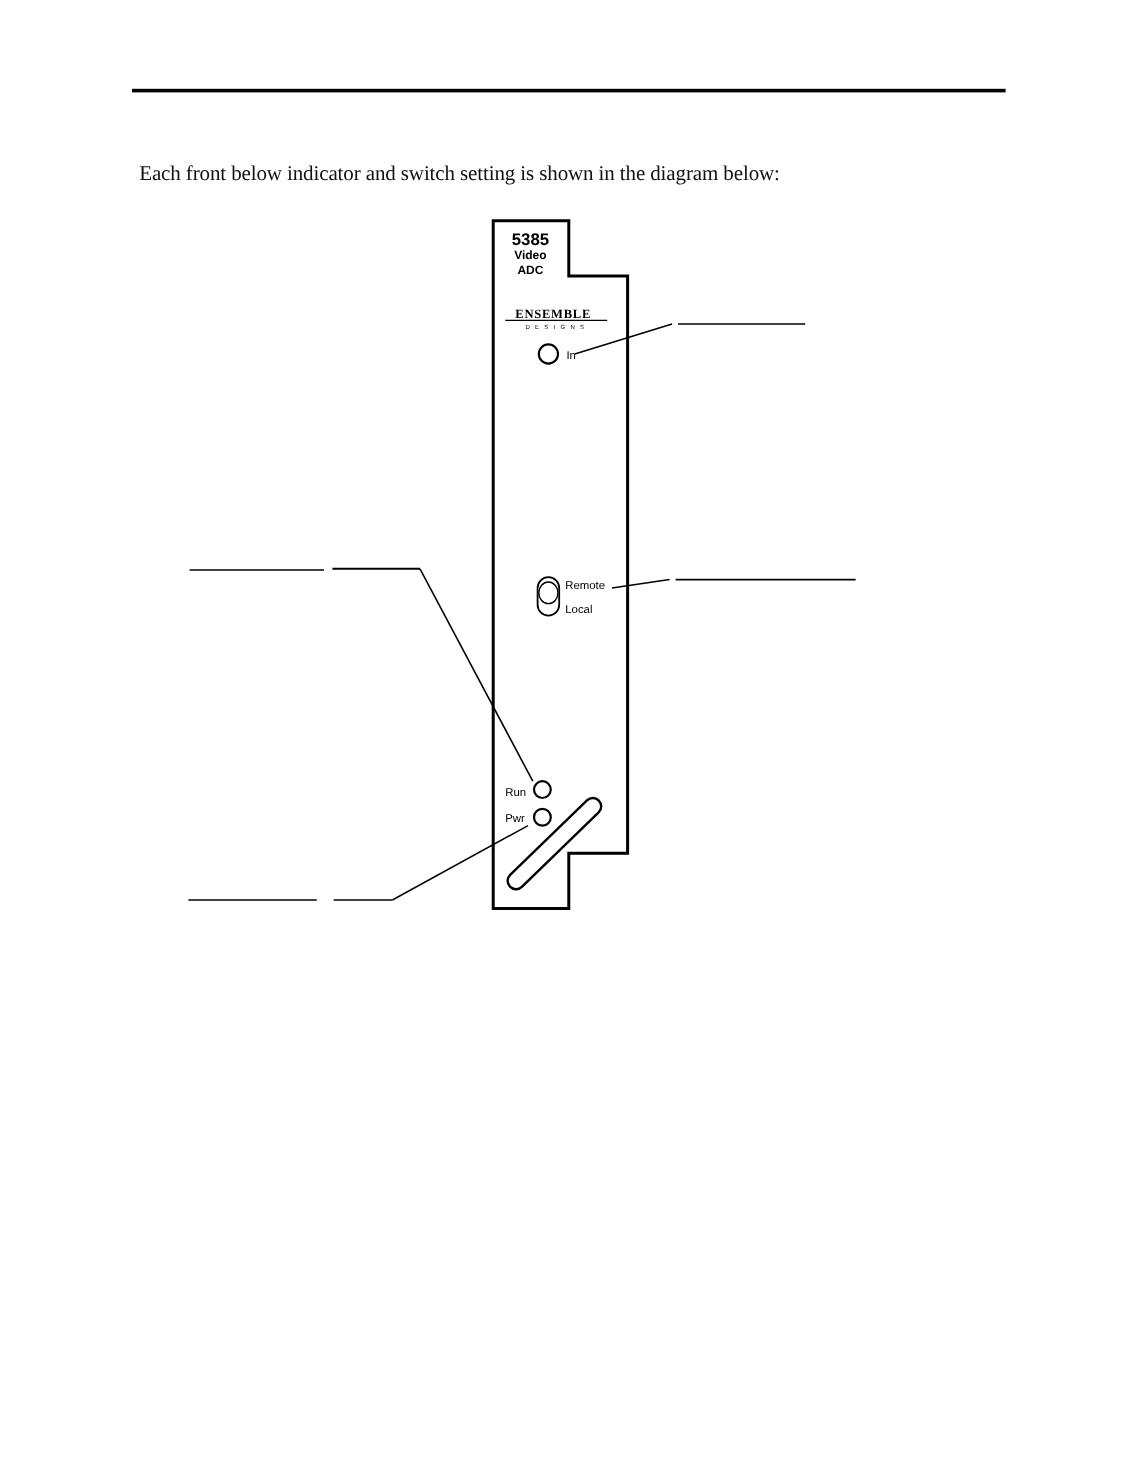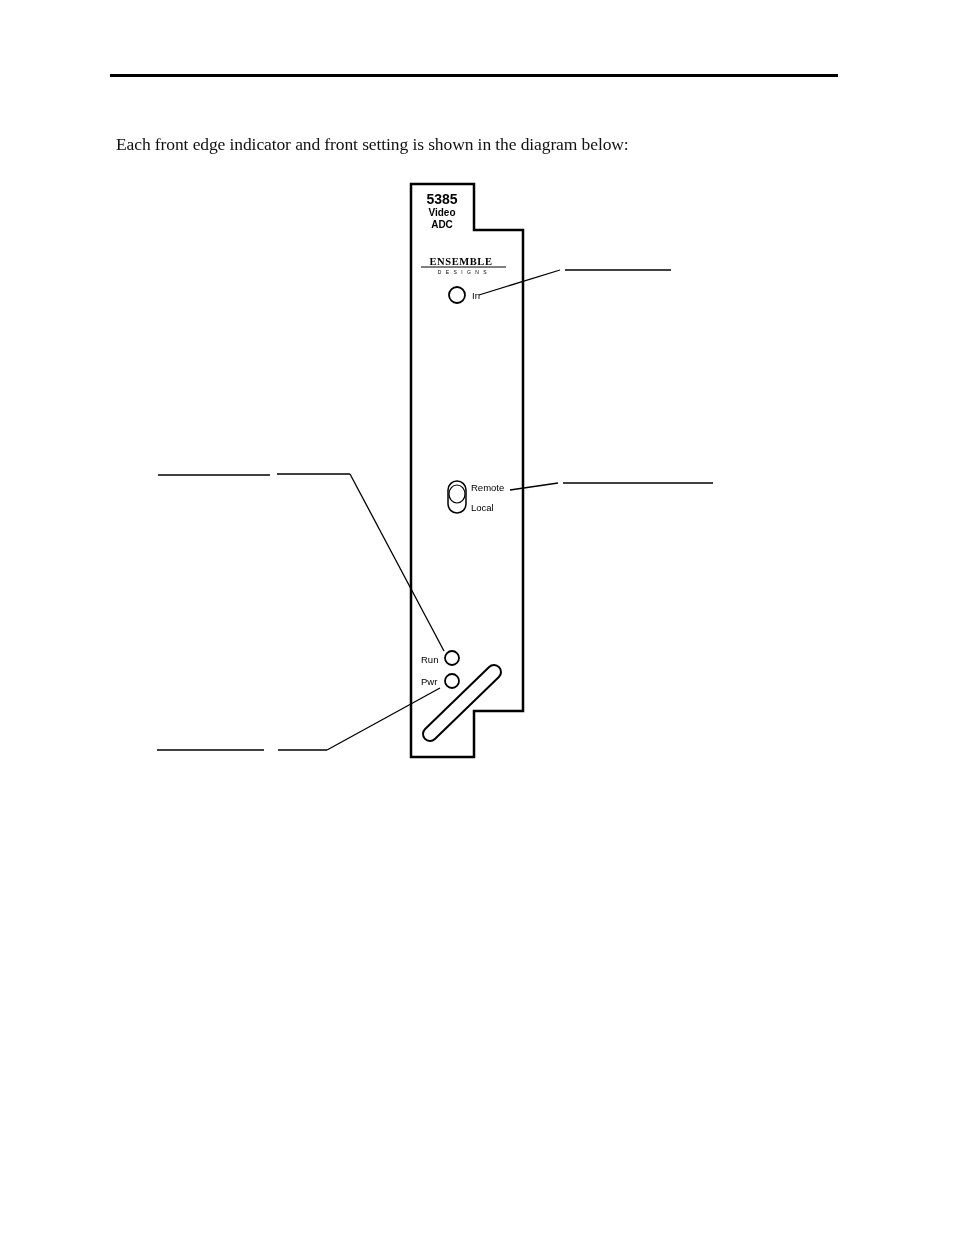--- a/index.html
+++ b/index.html
@@ -7,21 +7,21 @@
   .rule { position: absolute; left: 110px; top: 74px; width: 728px; height: 3px; background: #000; }
   .intro { position: absolute; left: 116px; top: 134px; font-family: "Liberation Serif", serif; font-size: 17.5px; color: #111; white-space: nowrap; letter-spacing: -0.1px; }
   svg.diagram { position: absolute; left: 0; top: 0; }
   .sans { font-family: "Liberation Sans", sans-serif; }
   .serif { font-family: "Liberation Serif", serif; }
 </style>
 </head>
 <body>
 
 <div class="rule"></div>
-<div class="intro">Each front edge indicator and front setting is shown in the diagram below:</div>
+<div class="intro">Each front below indicator and switch setting is shown in the diagram below:</div>
 
 <svg class="diagram" width="954" height="1235" viewBox="0 0 954 1235">
 
   <path d="M411 184 L474 184 L474 230 L523 230 L523 711 L474 711 L474 757 L411 757 Z" fill="#fff" stroke="#000" stroke-width="2.5"></path>
 
   <text class="sans" x="442" y="204" font-size="14" font-weight="bold" text-anchor="middle">5385</text>
   <text class="sans" x="442" y="216" font-size="10" font-weight="bold" text-anchor="middle">Video</text>
   <text class="sans" x="442" y="228" font-size="10" font-weight="bold" text-anchor="middle">ADC</text>
 
   <g>

